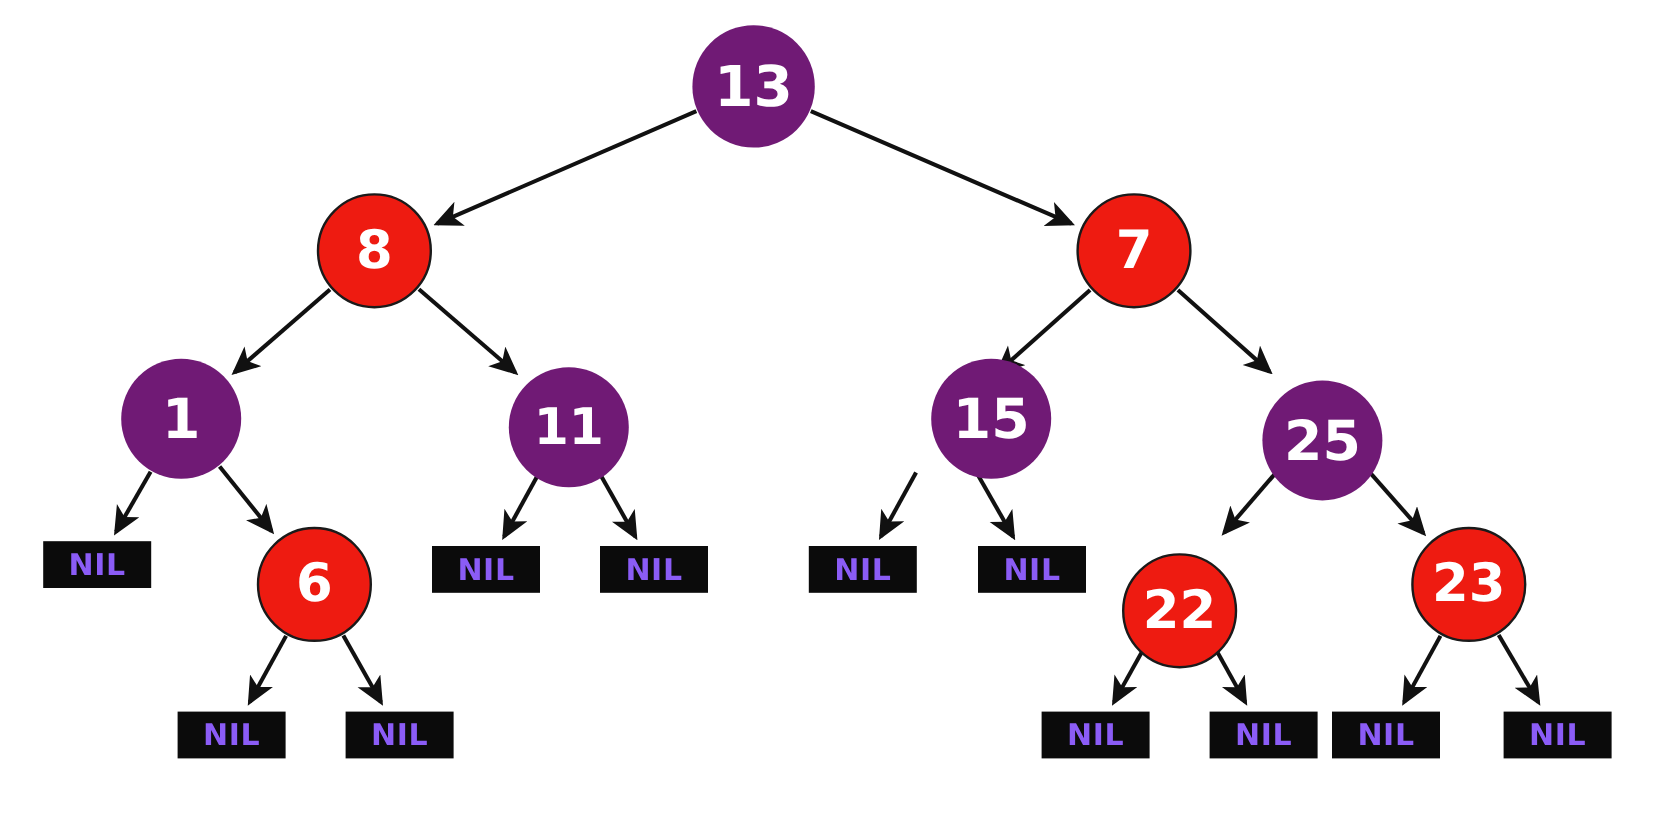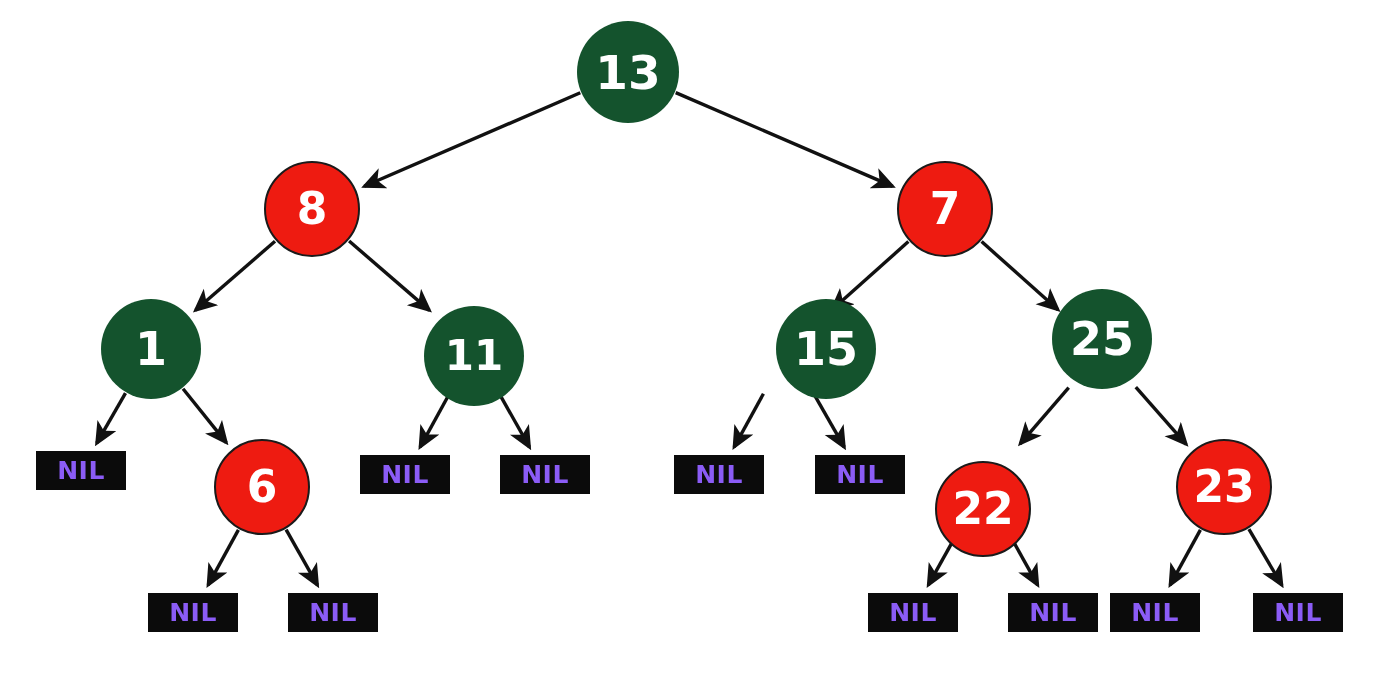--- a/index.html
+++ b/index.html
@@ -31,21 +31,21 @@
     display: flex;
     align-items: center;
     justify-content: center;
     color: #ffffff;
     font-family: "DejaVu Sans", sans-serif;
     font-weight: 700;
     line-height: 1;
     box-sizing: border-box;
   }
   .node.black {
-    background: #14532d;
+    background: #701a75;
   }
   .node.red {
     background: #ee1b11;
     border: 2px solid #1a1a1a;
   }
   .nil {
     position: absolute;
     background: #0b0b0b;
     color: #8b5cf6;
     display: flex;
@@ -115,21 +115,21 @@
       </div>
       <div class="node black" style="left: 101px; top: 299px; width: 100px; height: 100px; font-size: 46px;">
         <span>1</span>
       </div>
       <div class="node black" style="left: 424px; top: 306px; width: 100px; height: 100px; font-size: 42px;">
         <span>11</span>
       </div>
       <div class="node black" style="left: 776px; top: 299px; width: 100px; height: 100px; font-size: 46px;">
         <span>15</span>
       </div>
-      <div class="node black" style="left: 1052px; top: 289px; width: 100px; height: 100px; font-size: 46px;">
+      <div class="node black" style="left: 1052px; top: 317px; width: 100px; height: 100px; font-size: 46px;">
         <span>25</span>
       </div>
       <div class="node red" style="left: 214px; top: 439px; width: 96px; height: 96px; font-size: 44px;">
         <span>6</span>
       </div>
       <div class="node red" style="left: 935px; top: 461px; width: 96px; height: 96px; font-size: 44px;">
         <span>22</span>
       </div>
       <div class="node red" style="left: 1176px; top: 439px; width: 96px; height: 96px; font-size: 44px;">
         <span>23</span>

